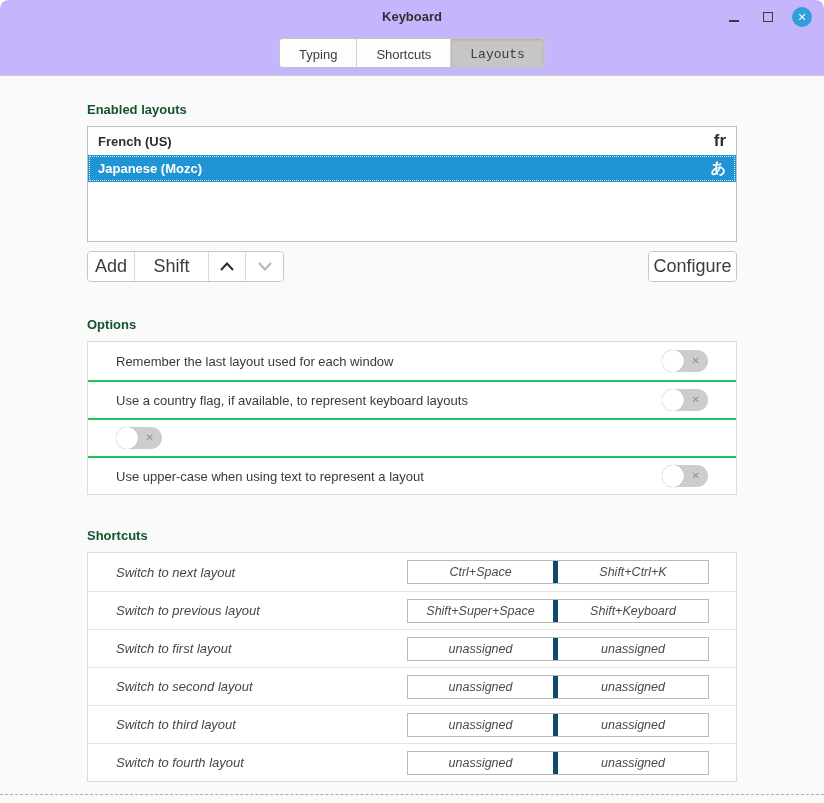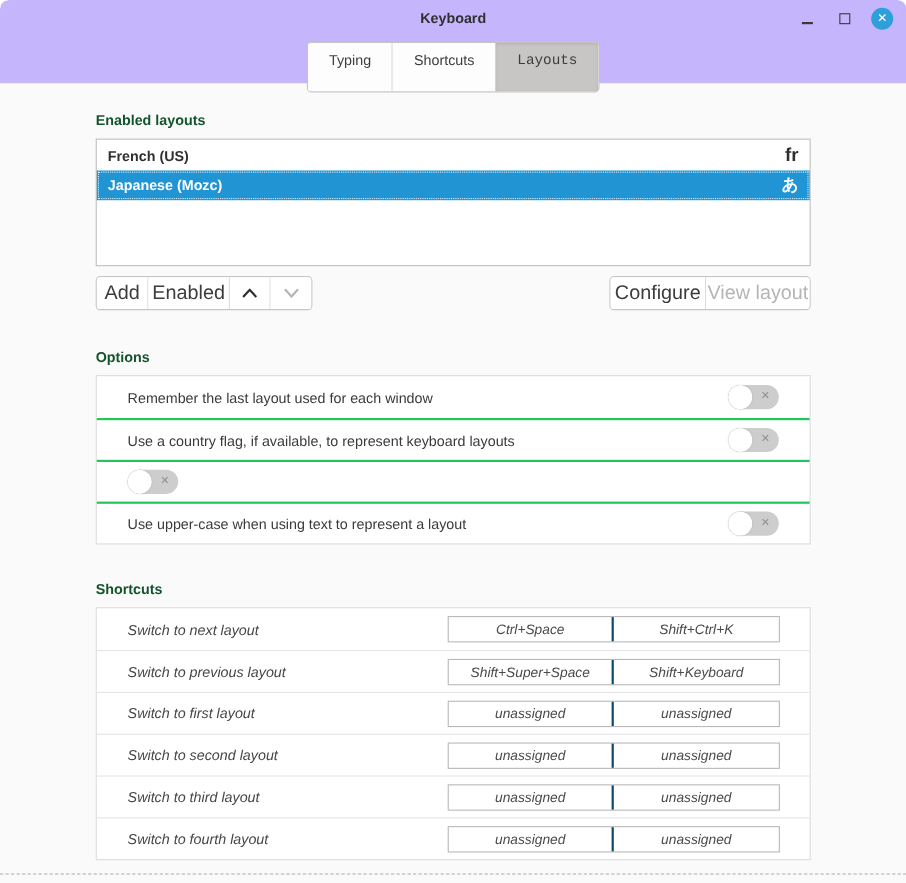--- a/index.html
+++ b/index.html
@@ -30,21 +30,21 @@
   .max-glyph { width:10px; height:10px; border:1.5px solid #3a3a3a; background:transparent; }
   .close-circle {
     width:20px; height:20px; border-radius:50%; background:#2e9fd9;
     color:#fff; display:flex; align-items:center; justify-content:center;
     font-size:11px; font-weight:bold; line-height:1;
   }
   
   .tabs-row { display:flex; justify-content:center; margin-top:4px; }
   .tab-group { display:flex; border:1px solid #c6c3c3; border-radius:4px; overflow:hidden; background:#fdfdfd; }
   .tab {
-    padding:0 19px; height:44px; line-height:31px; background:#fdfdfd;
+    padding:0 19px; height:28px; line-height:31px; background:#fdfdfd;
     color:#3d3d3d; border-right:1px solid #d4d1d1; cursor:default;
   }
   .tab:last-child { border-right:none; }
   .tab.active { background:#c8c6c5; box-shadow:inset 0 1px 3px rgba(0,0,0,0.12);font-family:Liberation Mono, monospace; }
   
   .content { width:650px; margin-left:87px; }
   .section-heading { font-weight:bold; color:#14532d; font-size:13px; }
   .h-layouts { margin-top:26px; }
   .h-options { margin-top:35px; }
   .h-shortcuts { margin-top:33px; }
@@ -97,21 +97,21 @@
   .sc-row {
     height:38px; display:flex; align-items:center; justify-content:space-between;
     padding:0 27px 0 28px;
     font-style:italic;
   }
   .sc-row + .sc-row { border-top:1px solid #e4e4e4; }
   .sc-label { color:#464646; }
   .binding-group { display:flex; border:1px solid #b9b9b9; width:302px; height:24px; background:#fff; }
   .binding-cell {
     width:151px; text-align:center; line-height:22px; font-size:12.5px;
-    color:#4a4a4a; border-right:2px solid #0c4a6e; overflow:hidden; white-space:nowrap; cursor:default;
+    color:#4a4a4a; border-right:5px solid #0c4a6e; overflow:hidden; white-space:nowrap; cursor:default;
   }
   .binding-cell:last-child { border-right:none; }
   
   .bottom-dash {
     position:absolute; left:0; right:0; top:794px; height:0;
     border-top:1px dashed #adabab;
   }
 </style>
 </head>
 <body>
@@ -153,35 +153,34 @@
       </div>
       <div class="layout-row selected">
         <span>Japanese (Mozc)</span>
         <span class="indicator">あ</span>
       </div>
     </div>
 
     <div class="list-buttons">
       <div class="btn-group">
         <button class="btn btn-add">Add</button>
-        <button class="btn btn-remove">Enabled</button>
+        <button class="btn btn-remove">Shift</button>
         <button class="btn btn-arrow">
           <svg class="chev" width="14" height="9" viewBox="0 0 14 9">
               <polyline points="1,8 7,1.5 13,8" fill="none" stroke="#2e2e2e" stroke-width="2"></polyline>
             </svg>
         </button>
         <button class="btn btn-arrow disabled">
           <svg class="chev" width="14" height="9" viewBox="0 0 14 9">
               <polyline points="1,1 7,7.5 13,1" fill="none" stroke="#b5b5b5" stroke-width="2"></polyline>
             </svg>
         </button>
       </div>
       <div class="btn-group">
         <button class="btn btn-configure">Configure</button>
-        <button class="btn btn-view disabled">View layout</button>
       </div>
     </div>
 
     <div class="section-heading h-options">Options</div>
 
     <div class="panel">
       <div class="opt-row">
         <span class="opt-label">Remember the last layout used for each window</span>
         <span class="toggle">
           <span class="knob"></span>

